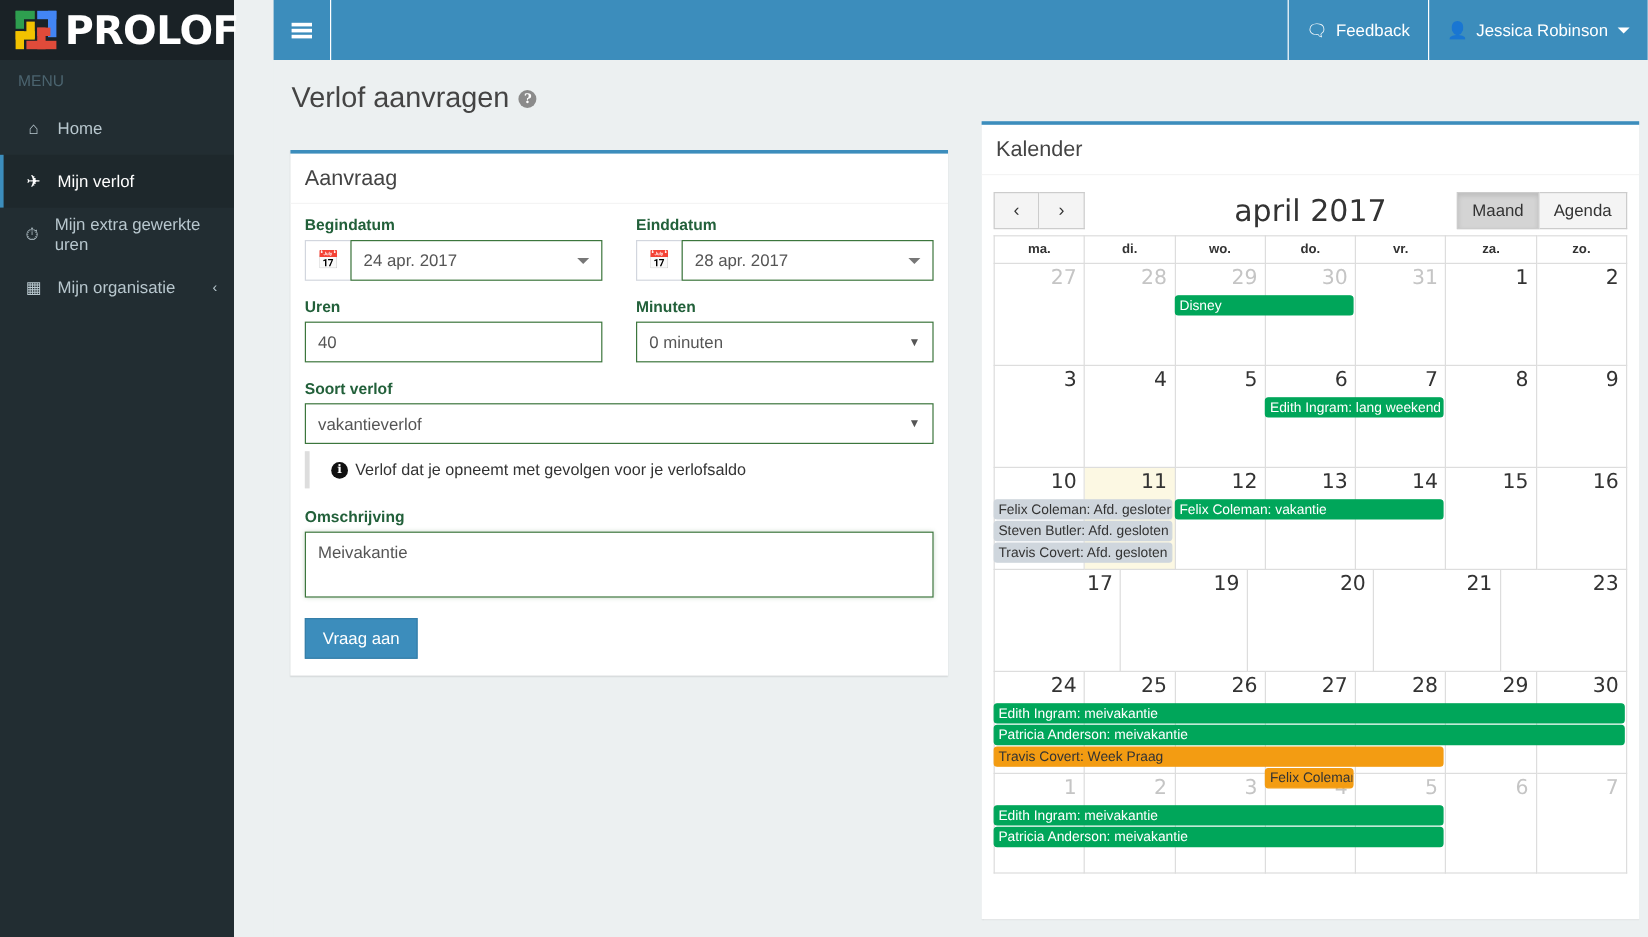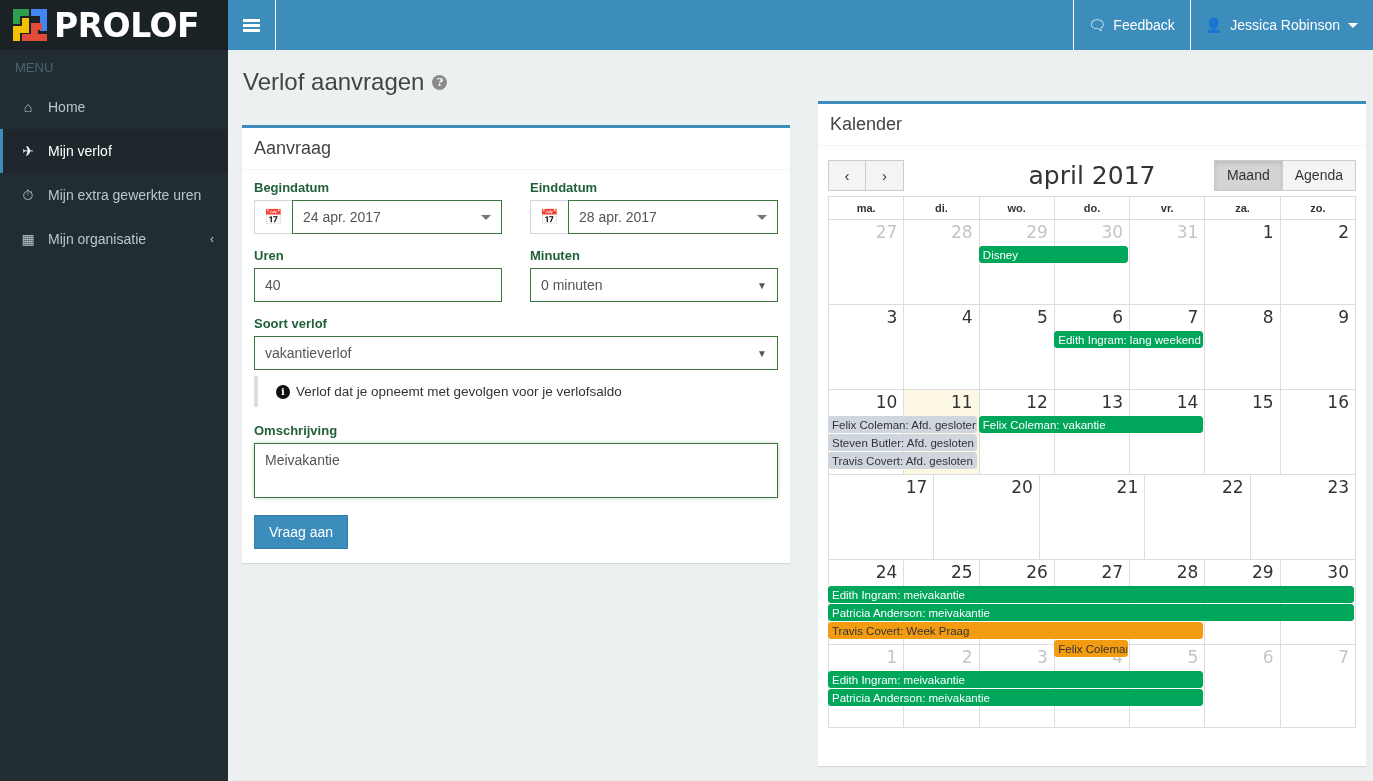--- a/index.html
+++ b/index.html
@@ -9,21 +9,21 @@
     background: #ecf0f1;
     font-family: "Liberation Sans", sans-serif;
     font-size: 14px;
     color: #333;
     overflow: hidden;
   }
 
   
   #sidebar {
     position: absolute; left: 0; top: 0;
-    width: 228px; height: 781px;
+    width: 195px; height: 781px;
     background: #222d32;
   }
   #logo-bar {
     height: 50px; background: #1a2226;
     display: flex; align-items: center;
     padding-left: 12px;
   }
   #logo-mark {
     width: 36px; height: 34px;
     position: relative; flex: 0 0 auto;
@@ -500,23 +500,23 @@
             <div class="events-layer">
               <div class="evt gray" style="left: 0%; width: calc(28.5714% - 2px); top: 0px;"><span>Felix Coleman: Afd. gesloten</span></div>
               <div class="evt green" style="left: 28.5714%; width: calc(42.8571% - 2px); top: 0px;"><span>Felix Coleman: vakantie</span></div>
               <div class="evt gray" style="left: 0%; width: calc(28.5714% - 2px); top: 18px; text-align: center;"><span>Steven Butler: Afd. gesloten</span></div>
               <div class="evt gray" style="left: 0%; width: calc(28.5714% - 2px); top: 36px;"><span>Travis Covert: Afd. gesloten</span></div>
             </div>
           </div>
           <div class="week-wrap">
             <div class="daynums week-row">
               <div class="daycell"><span>17</span></div>
+              <div class="daycell"><span>19</span></div>
               <div class="daycell"><span>20</span></div>
               <div class="daycell"><span>21</span></div>
-              <div class="daycell"><span>22</span></div>
               <div class="daycell"><span>23</span></div>
             </div>
             <div class="events-layer"></div>
           </div>
           <div class="week-wrap">
             <div class="daynums week-row">
               <div class="daycell"><span>24</span></div>
               <div class="daycell"><span>25</span></div>
               <div class="daycell"><span>26</span></div>
               <div class="daycell"><span>27</span></div>

